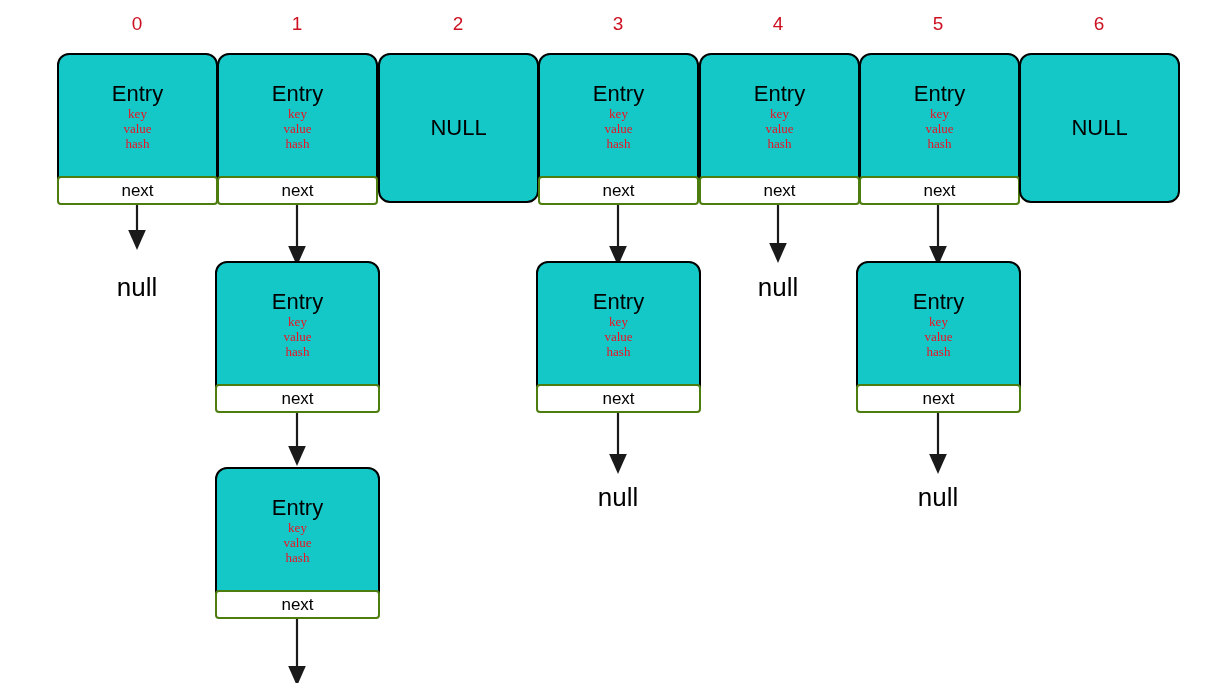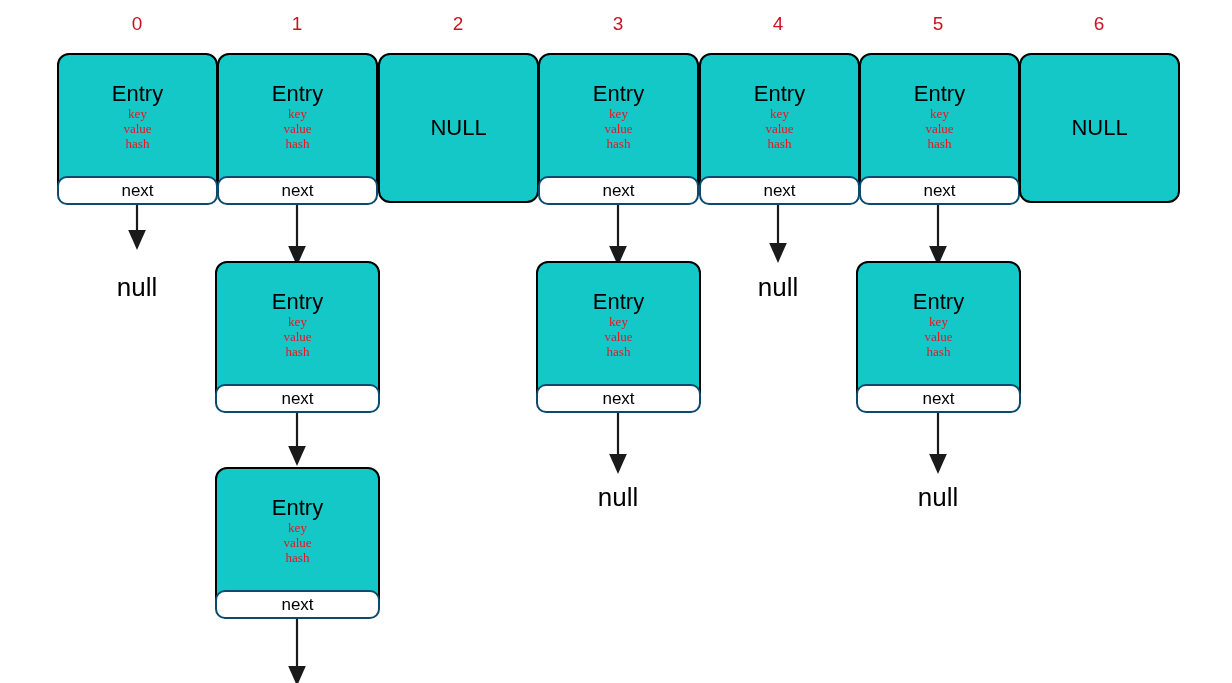--- a/index.html
+++ b/index.html
@@ -79,22 +79,22 @@
   .null-text {
     color: #000000;
     font-size: 22px;
     line-height: 24px;
   }
   
   .next-slot {
     position: absolute;
     box-sizing: border-box;
     background: #ffffff;
-    border: 2px solid #0c4a6e;
-    border-radius: 10px;
+    border: 2px solid #4d7c0f;
+    border-radius: 4px;
     display: flex;
     align-items: center;
     justify-content: center;
     color: #000000;
     font-size: 17px;
     line-height: 17px;
     text-align: right;
   }
   
   .null-label {

